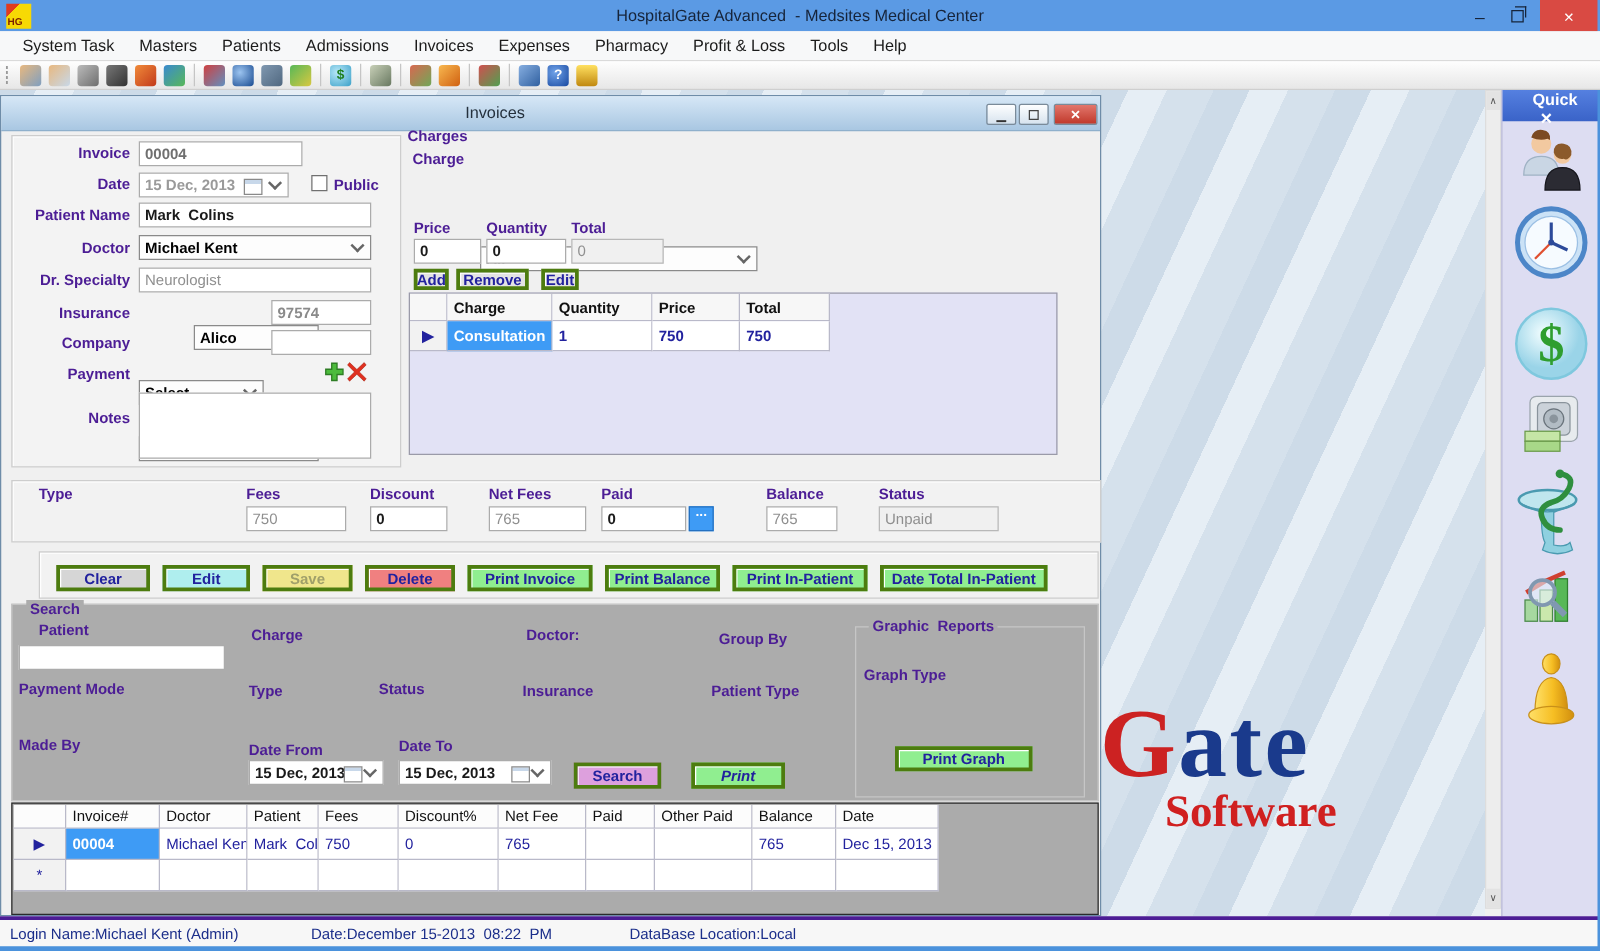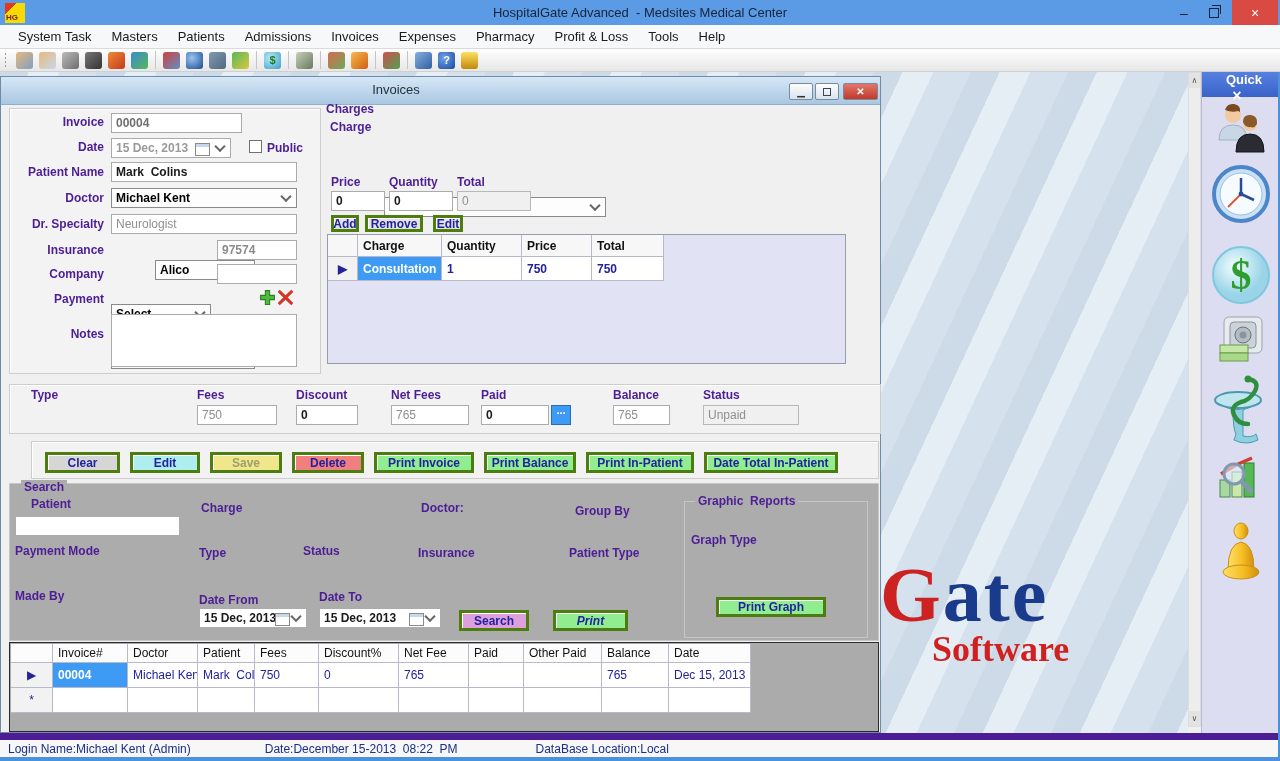--- a/index.html
+++ b/index.html
@@ -73,21 +73,21 @@
   .grid-cell{border-right:1px solid #B9B9C9;border-bottom:1px solid #B9B9C9;padding:0 5px;display:flex;align-items:center;overflow:hidden;white-space:pre;background:#fff;flex:none;box-sizing:border-box;}
   .sel-col{background:#F2F2F2;color:#222;justify-content:center;padding:0;}
   .cell-selected{background:#3E9BF5 !important;color:#fff !important;font-weight:bold;}
   .charges-grid{background:#E2E2F5;border:1px solid #9A9AA8;}
   .charges-grid .grid-header .grid-cell{background:#F7F7F7;font-weight:bold;color:#111;height:22px;}
   .charges-grid .grid-row:not(.grid-header) .grid-cell{height:24px;color:#22229E;font-weight:bold;}
   .inv-grid{background:transparent;}
   .inv-grid .grid-header .grid-cell{background:#FCFCFC;color:#111;height:19px;}
   .inv-grid .grid-row:not(.grid-header) .grid-cell{height:25px;color:#22229E;}
   
-  .statusbar{left:0;top:733px;width:1280px;height:24px;background:#F7F7F7;border-top:7px solid #4c1d95;display:flex;align-items:center;font-size:12px;color:#1B2E8A;gap:16px;}
+  .statusbar{left:0;top:733px;width:1280px;height:24px;background:#F7F7F7;border-top:3px solid #4c1d95;display:flex;align-items:center;font-size:12px;color:#1B2E8A;}
   .bluestrip{left:0;top:757px;width:1280px;height:4px;background:#4B92DC;}
   .rightstrip{left:1278px;top:72px;width:2px;height:689px;background:#4B92DC;}
 </style>
 </head>
 <body>
 
 <div class="stage">
 
   <div class="abs titlebar">
     <div class="hg-logo">HG</div>

